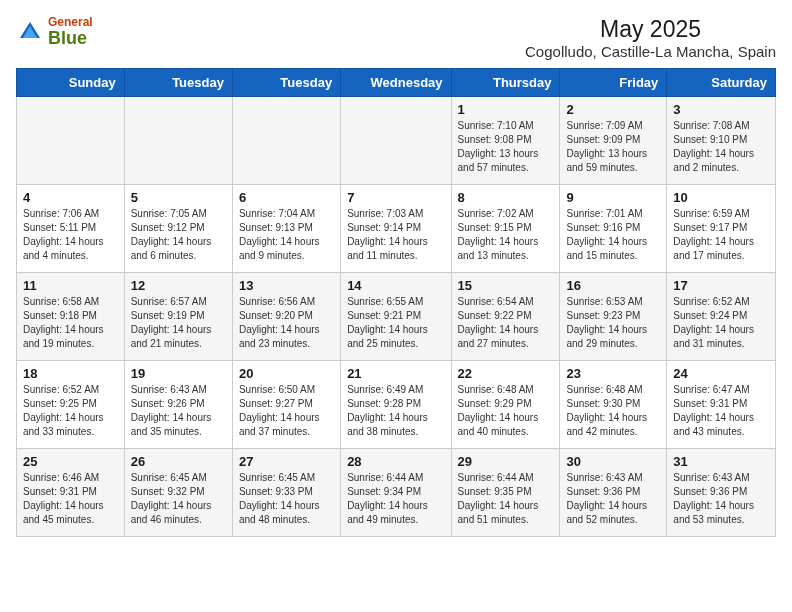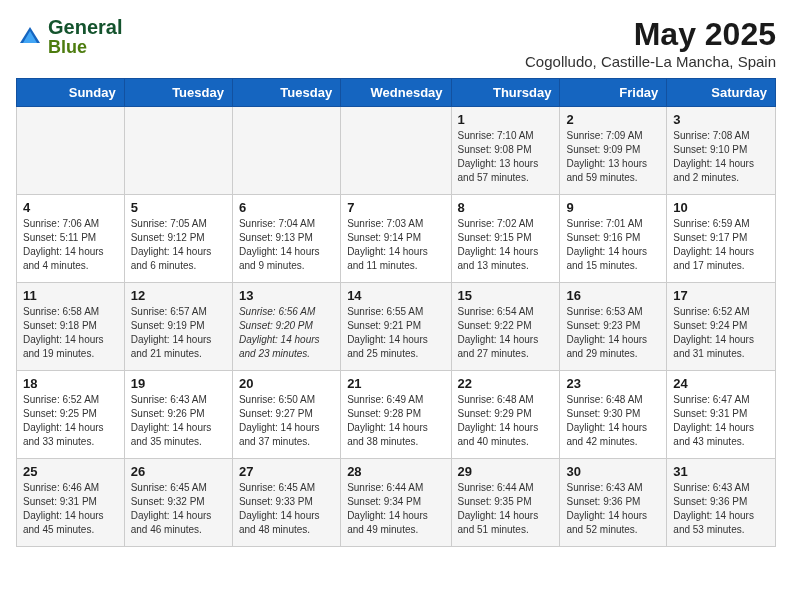--- a/index.html
+++ b/index.html
@@ -19,41 +19,42 @@
     .logo {
       display: flex;
       align-items: center;
     }
     .logo-text {
       display: flex;
       flex-direction: column;
       line-height: 1.1;
     }
     .logo-general {
-      font-size: 20px;
+      font-size: 12px;
       font-weight: bold;
-      color: #14532d;
+      color: #c2410c;
     }
     .logo-blue {
       font-size: 18px;
       font-weight: bold;
       color: #4d7c0f;
     }
     .logo-icon {
       width: 28px;
       height: 28px;
       margin-right: 4px;
     }
     .title-area {
       text-align: right;
     }
     .month-title {
-      font-size: 32px;
-      font-weight: bold;
+      font-size: 23px;
+      font-weight: normal;
       color: #1a1a1a;
+      text-align: center;
     }
     .location-title {
       font-size: 15px;
       color: #333;
     }
     .calendar-table {
       width: 100%;
       border-collapse: collapse;
       border: 1px solid #ccc;
     }
@@ -219,21 +220,21 @@
         </td>
         <td>
           <span class="day-num">12</span>
           <div class="day-info" style="white-space: pre-line;">Sunrise: 6:57 AM
 Sunset: 9:19 PM
 Daylight: 14 hours
 and 21 minutes.</div>
         </td>
         <td>
           <span class="day-num">13</span>
-          <div class="day-info" style="white-space: pre-line; font-style: italic;">Sunrise: 6:56 AM
+          <div class="day-info" style="white-space: pre-line;">Sunrise: 6:56 AM
 Sunset: 9:20 PM
 Daylight: 14 hours
 and 23 minutes.</div>
         </td>
         <td>
           <span class="day-num">14</span>
           <div class="day-info" style="white-space: pre-line;">Sunrise: 6:55 AM
 Sunset: 9:21 PM
 Daylight: 14 hours
 and 25 minutes.</div>

